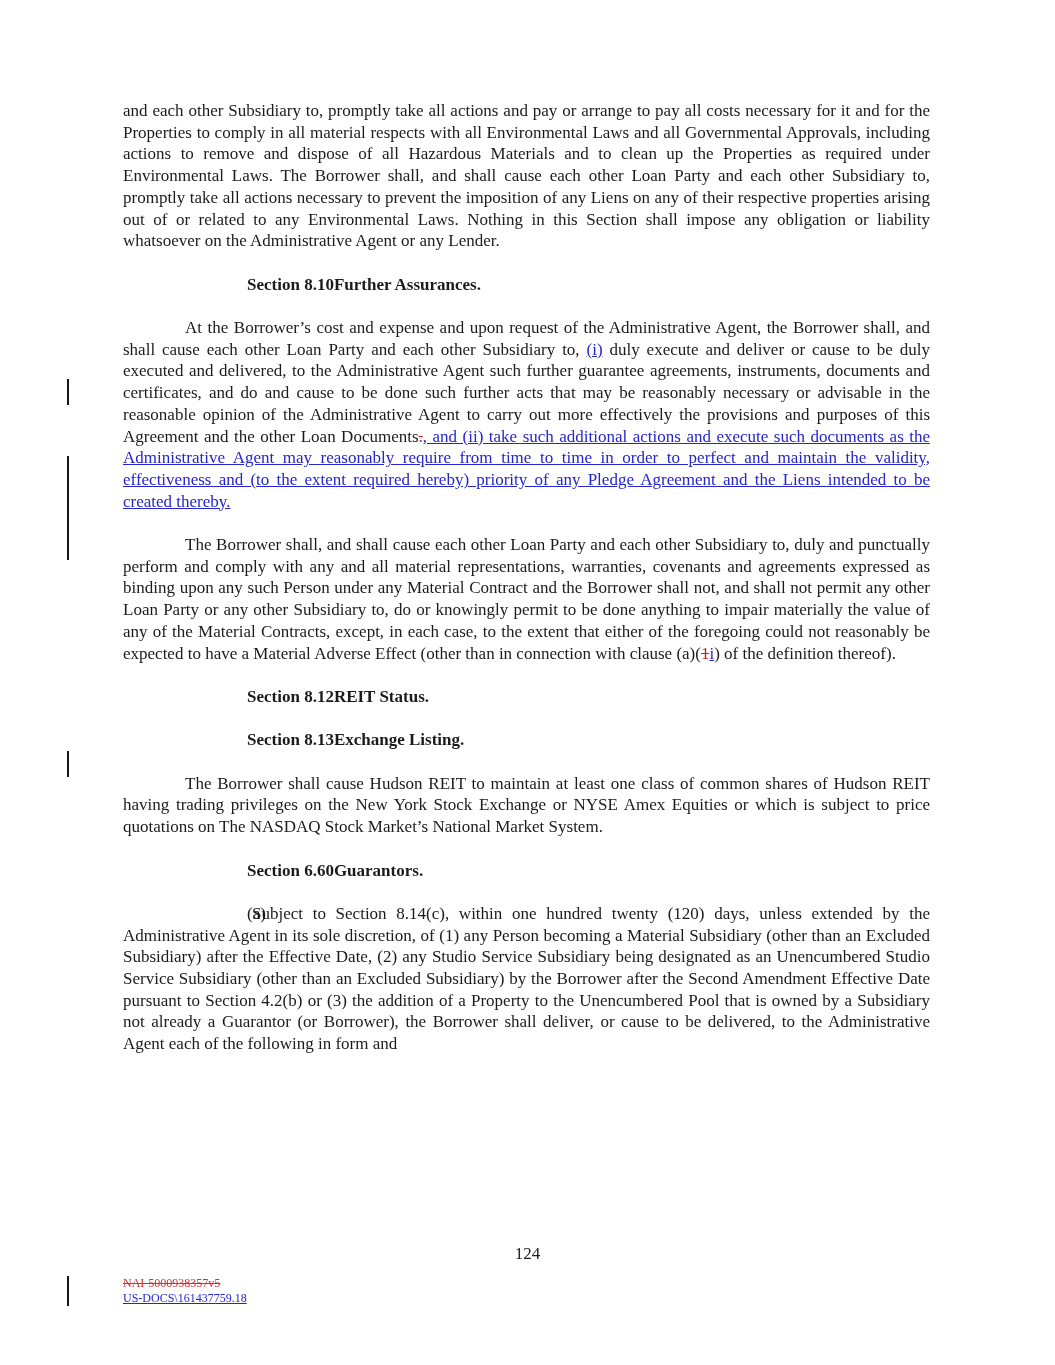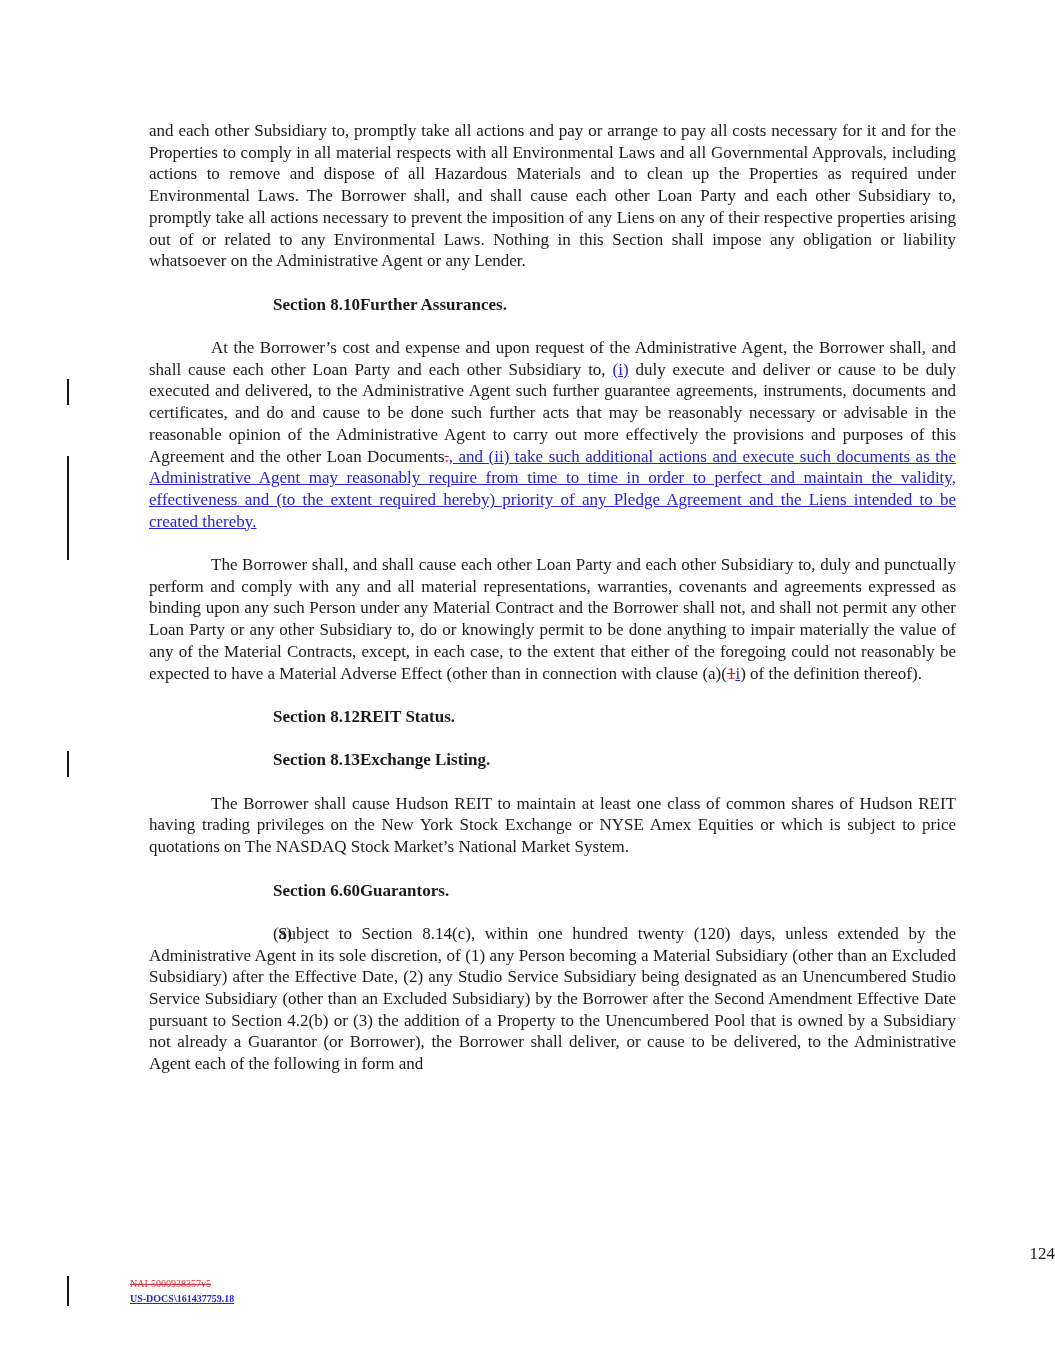--- a/index.html
+++ b/index.html
@@ -9,24 +9,23 @@
     height: 1365px;
     background: #ffffff;
     font-family: "Liberation Serif", serif;
     font-size: 17px;
     line-height: 21.7px;
     color: #1b1b1b;
     overflow: hidden;
   }
   .content {
     position: absolute;
-    top: 120px;
+    top: 100px;
     left: 123px;
     width: 807px;
-    margin-left: 26px;
   }
   p.block {
     margin: 0 0 21.7px 0;
     text-align: justify;
     text-justify: inter-word;
   }
   p.indent { text-indent: 62px; }
   p.heading { font-weight: bold; text-align: left; }
   .sec-num { display: inline-block; min-width: 126px; font-family: Liberation Serif, serif; }
   .marker { display: inline-block; width: 67px; }
@@ -41,31 +40,31 @@
   }
   .bar-1 { top: 379px; height: 26px; }
   .bar-2 { top: 456px; height: 104px; }
   .bar-3 { top: 751px; height: 26px; }
   .bar-4 { top: 1276px; height: 30px; }
   .page-number {
     position: absolute;
     top: 1243px;
     left: 0;
     width: 100%;
-    text-align: right;
+    text-align: center;
   }
   .footer-ids {
     position: absolute;
     top: 1276px;
-    left: 130px;
-    font-size: 10px;
+    left: 123px;
+    font-size: 12px;
     line-height: 15px;
   }
   .doc-id-del { display: block; color: #d32f2f; text-decoration: line-through; }
-  .doc-id-ins { display: block; color: #2525cd; text-decoration: underline; font-weight: bold; }
+  .doc-id-ins { display: block; color: #2525cd; text-decoration: underline; }
 </style>
 </head>
 <body>
 
 <div class="page">
 
   <div class="change-bar bar-1"></div>
   <div class="change-bar bar-2"></div>
   <div class="change-bar bar-3"></div>
   <div class="change-bar bar-4"></div>

